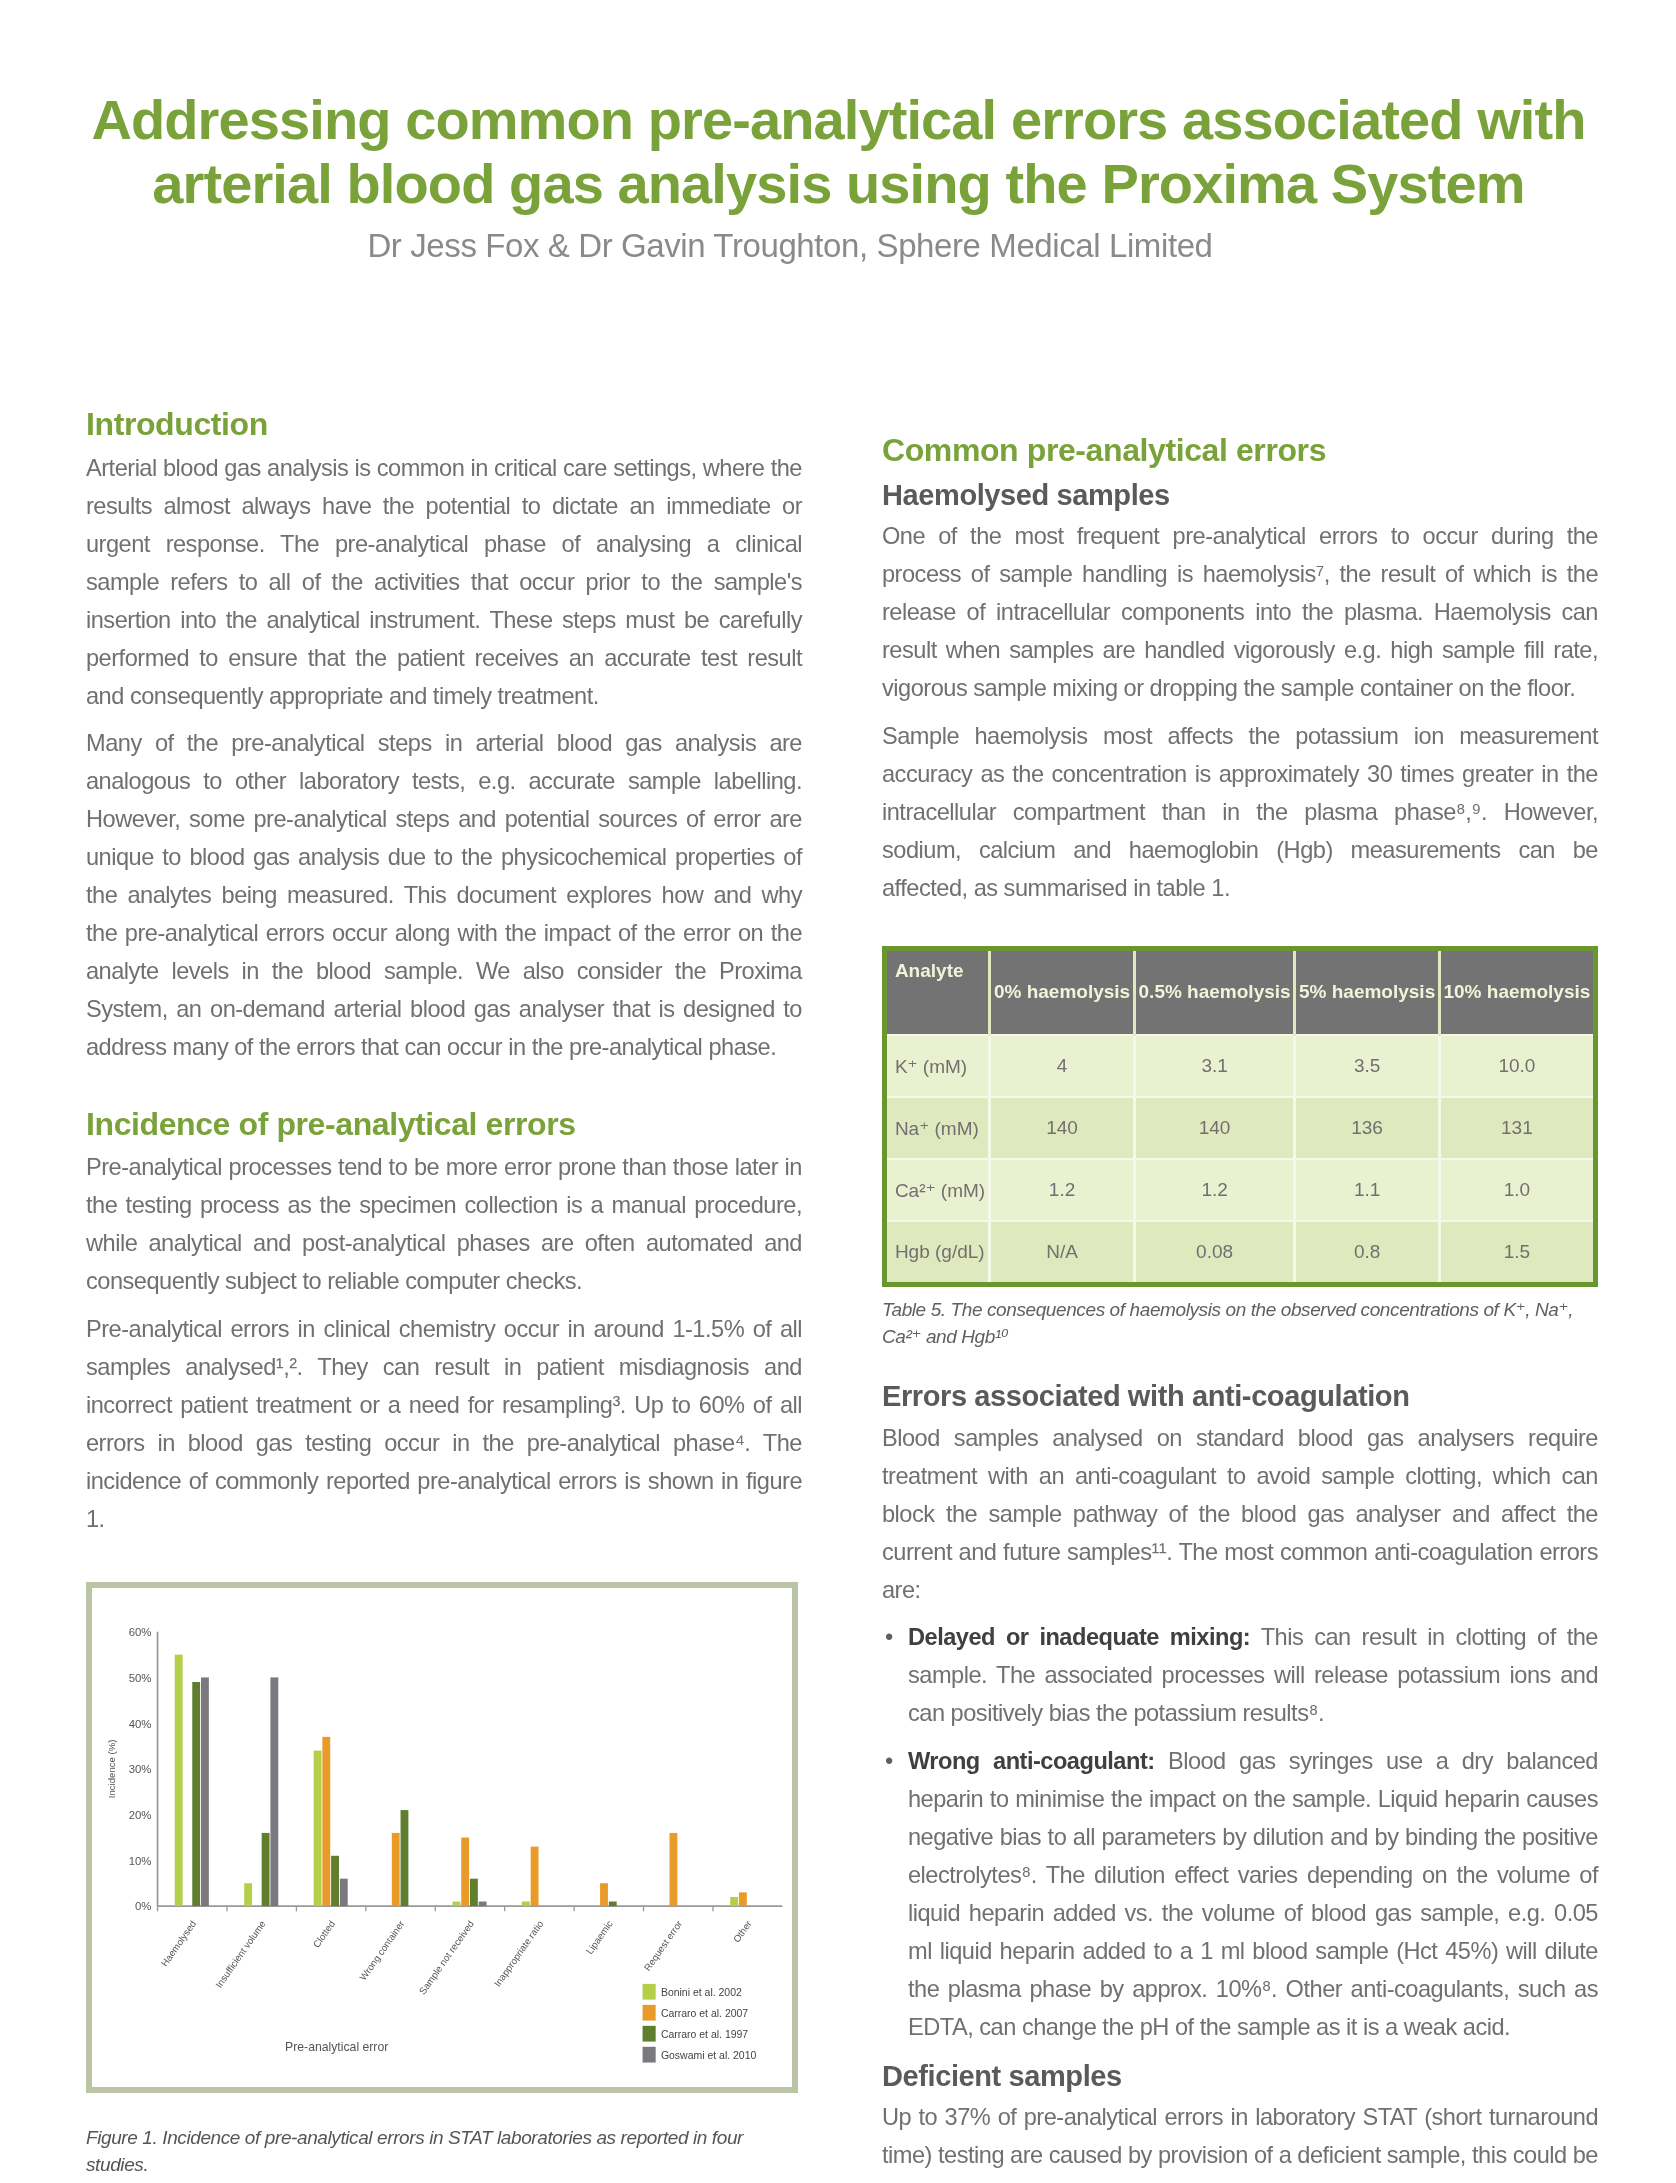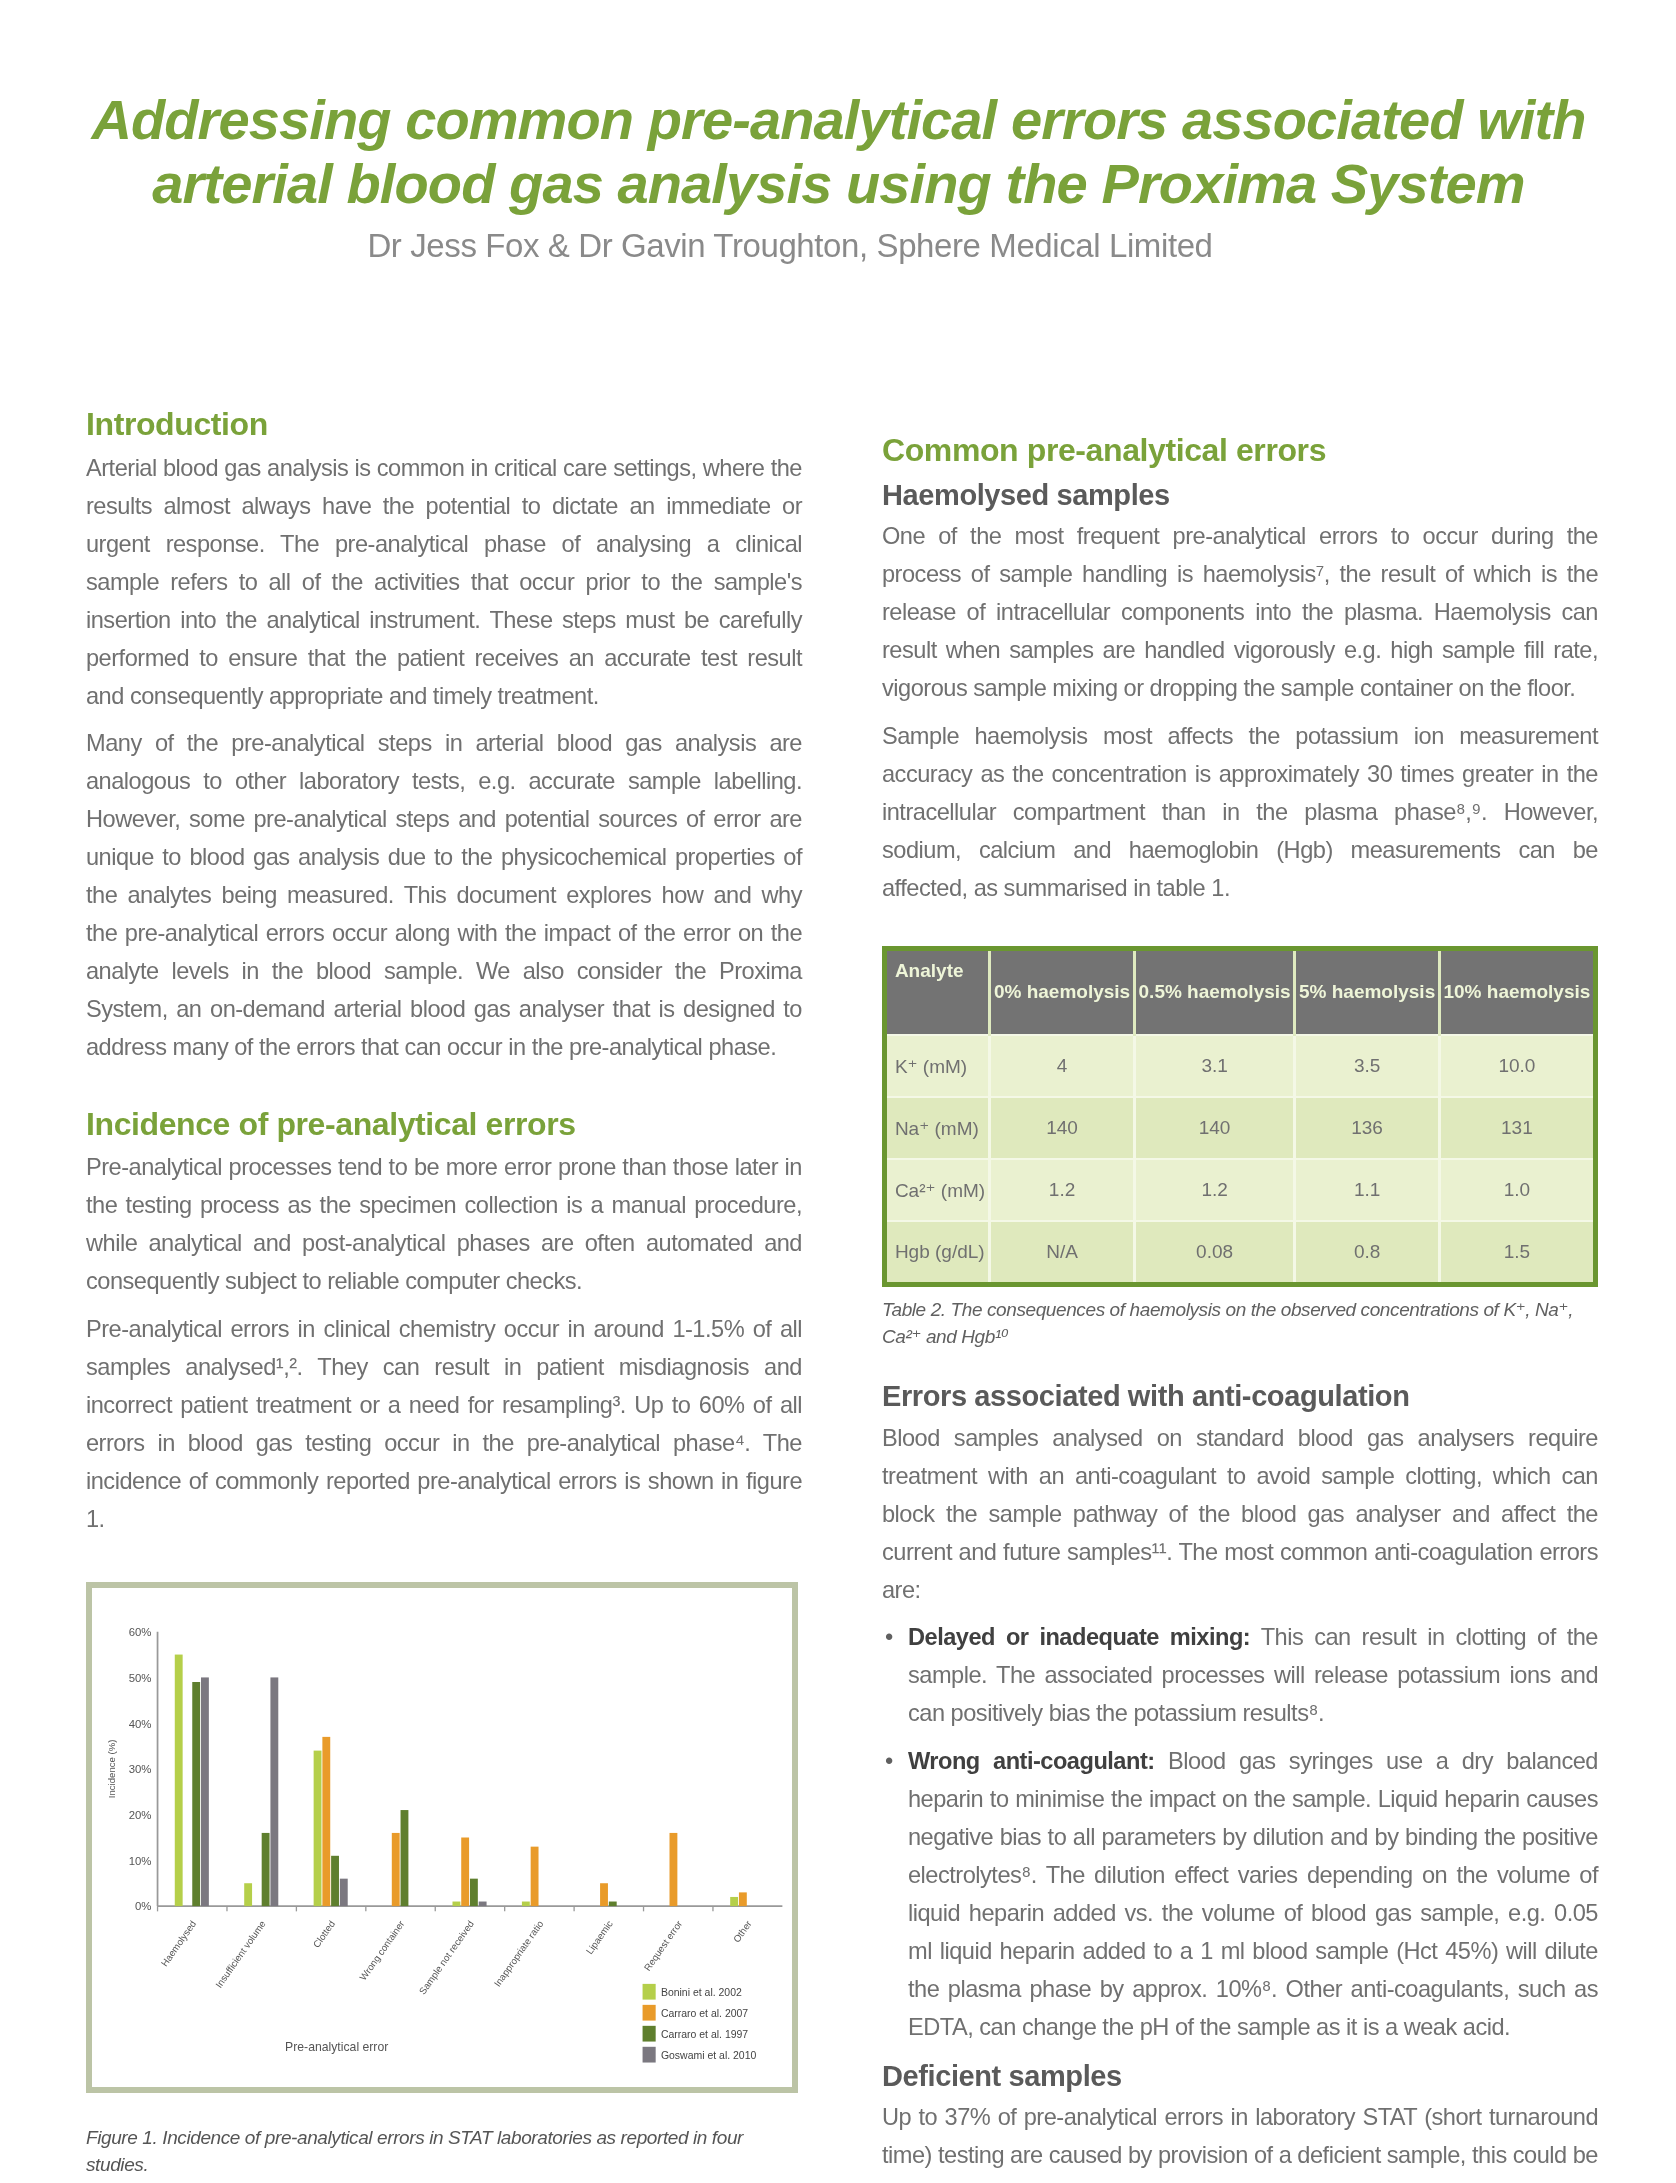--- a/index.html
+++ b/index.html
@@ -1,19 +1,19 @@
 <!DOCTYPE html>
 <html style="font-size:7px"><head>
 <meta charset="utf-8">
 <style>
   html, body { margin:0; padding:0; background:#ffffff; }
   body { width:1677px; height:2616px; position:relative; overflow:hidden;
          font-family:"Liberation Sans", "DejaVu Sans", sans-serif; color:#6e6e6e; }
   .title { position:absolute; left:0; width:1677px; text-align:center; color:#7aa23a;
-           font-weight:bold; font-size:56px; line-height:65px; letter-spacing:-0.9px;font-style:italic; }
+           font-weight:bold; font-size:56px; line-height:65px; letter-spacing:-0.9px; }
   #title1 { top:87px; }
   #title2 { top:151px; }
   .authors { position:absolute; top:227px; left:0; width:1580px; text-align:center;
              font-size:33px; color:#8a8a8a; letter-spacing:-0.4px; }
   .col { position:absolute; width:716px; }
   #col-left { left:86px; top:402px; }
   #col-right { left:882px; top:428px; }
   .h-green { color:#7aa23a; font-weight:bold; font-size:32px; line-height:44px; margin:0 0 2.6px 0; letter-spacing:-0.4px; }
   .h-gray { color:#5a5a5a; font-weight:bold; font-size:29px; line-height:40px; margin:0 0 2.6px 0; letter-spacing:-0.4px; }
   .p { font-size:23.6px; line-height:38px; text-align:justify; margin:0 0 9.6px 0; color:#707070; letter-spacing:-0.5px; }
@@ -163,21 +163,21 @@
         <tr>
           <td>Hgb (g/dL)</td>
           <td>N/A</td>
           <td>0.08</td>
           <td>0.8</td>
           <td>1.5</td>
         </tr>
       </tbody>
     </table>
   </div>
-  <p class="caption">Table 2. The consequences of haemolysis on the observed concentrations of K⁺, Na⁺, Ca²⁺ and Hgb¹⁰</p>
+  <p class="caption">Table 5. The consequences of haemolysis on the observed concentrations of K⁺, Na⁺, Ca²⁺ and Hgb¹⁰</p>
 
   <div class="gap-m"></div>
   <h3 class="h-gray">Errors associated with anti-coagulation</h3>
   <p class="p">Blood samples analysed on standard blood gas analysers require treatment with an anti-coagulant to avoid sample clotting, which can block the sample pathway of the blood gas analyser and affect the current and future samples¹¹. The most common anti-coagulation errors are:</p>
   <ul class="bul">
     <li><b>Delayed or inadequate mixing:</b><span> This can result in clotting of the sample. The associated processes will release potassium ions and can positively bias the potassium results⁸.</span></li>
     <li><b>Wrong anti-coagulant:</b><span> Blood gas syringes use a dry balanced heparin to minimise the impact on the sample. Liquid heparin causes negative bias to all parameters by dilution and by binding the positive electrolytes⁸. The dilution effect varies depending on the volume of liquid heparin added vs. the volume of blood gas sample, e.g. 0.05 ml liquid heparin added to a 1 ml blood sample (Hct 45%) will dilute the plasma phase by approx. 10%⁸. Other anti-coagulants, such as EDTA, can change the pH of the sample as it is a weak acid.</span></li>
   </ul>
   <h3 class="h-gray">Deficient samples</h3>
   <p class="p">Up to 37% of pre-analytical errors in laboratory STAT (short turnaround time) testing are caused by provision of a deficient sample, this could be because the sample tube is empty, missing or inadequately filled or because</p>

